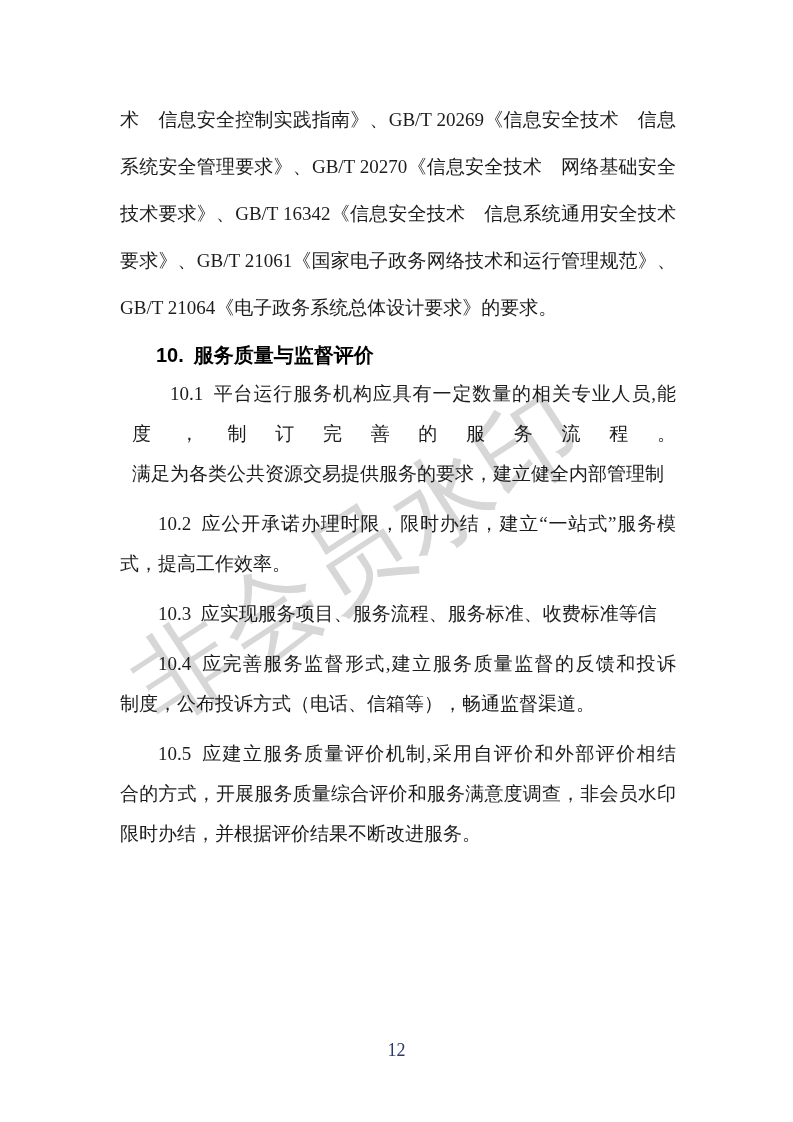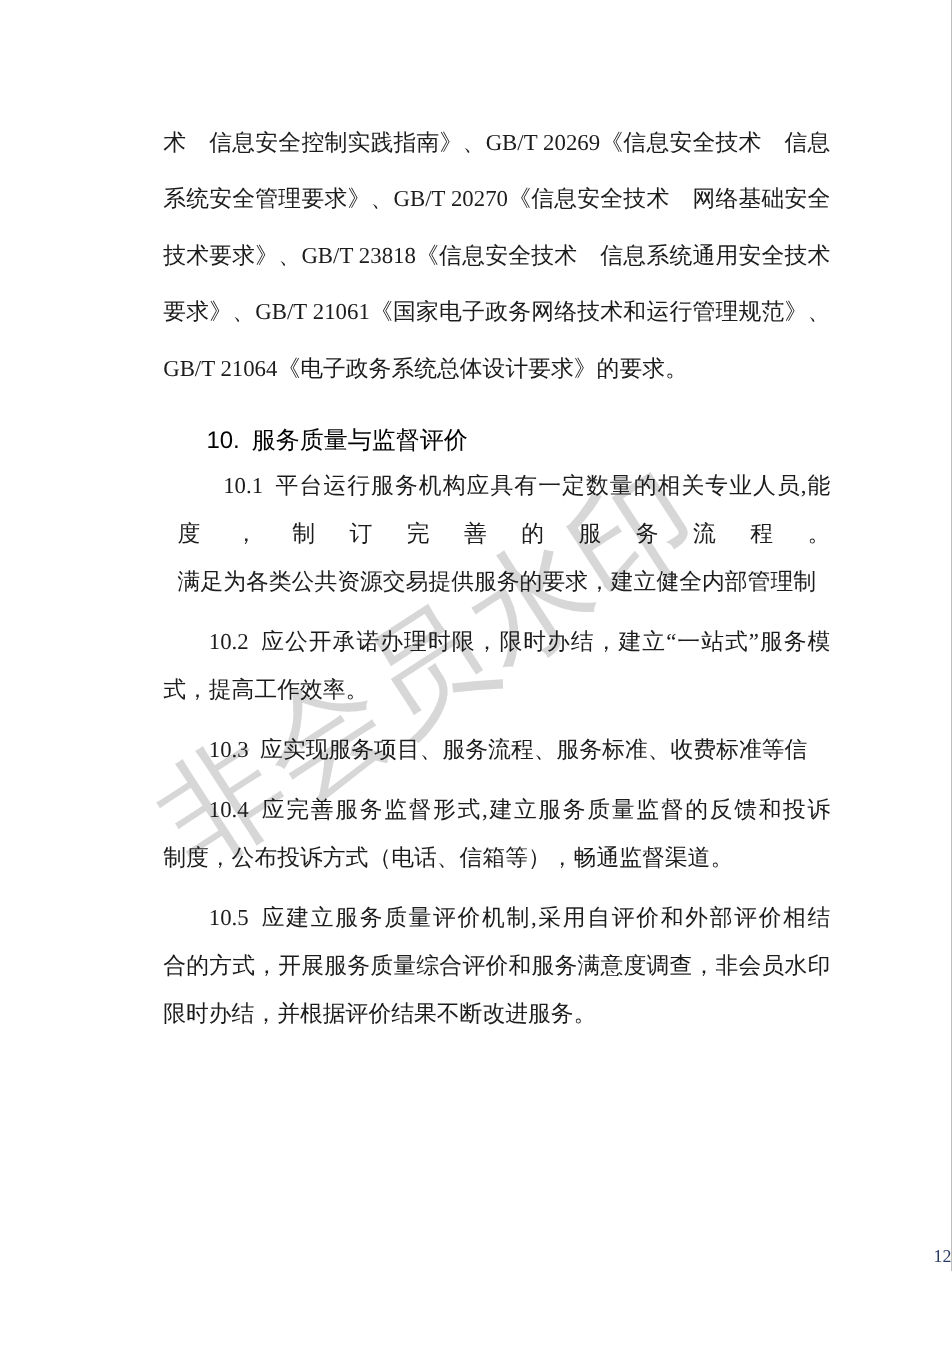--- a/index.html
+++ b/index.html
@@ -22,66 +22,66 @@
     font-family: "Liberation Sans", sans-serif;
     font-size: 100px;
     letter-spacing: 2px;
     color: #d7d7d7;
     white-space: nowrap;
     z-index: 1;
     user-select: none;
   }
   .content {
     position: absolute;
-    left: 136px;
+    left: 120px;
     top: 96px;
     width: 556px;
     z-index: 2;
     font-size: 19px;
   }
   .para { margin: 10px 0 0 0; line-height: 40px; }
   .para.refs { margin-top: 0; line-height: 47px; }
   .heading + .para { margin-top: 0; margin-left: 12px; }
   .line {
     text-align: justify;
     text-align-last: justify;
     white-space: nowrap;
   }
   .para .line:last-child { text-align-last: left; }
   .para.indent .line:first-child { text-indent: 38px; }
   .heading {
     font-family: "Liberation Sans", sans-serif;
-    font-weight: normal;
+    font-weight: bold;
     font-size: 20px;
     line-height: 38px;
     color: #000000;
-    margin: 17px 0 0 36px;
+    margin: 5px 0 0 36px;
   }
   .page-number {
     position: absolute;
     left: 0;
     right: 0;
     top: 1040px;
-    text-align: right;
-    font-size: 15px;
+    text-align: center;
+    font-size: 18px;
     color: #2b3a64;
     z-index: 2;
   }
 </style>
 </head>
 <body>
 
 <div class="page">
   <div class="watermark">非会员水印</div>
 
   <main class="content" id="doc-content">
       <div class="para refs">
         <div class="line">术　信息安全控制实践指南》、GB/T 20269《信息安全技术　信息</div>
         <div class="line">系统安全管理要求》、GB/T 20270《信息安全技术　网络基础安全</div>
-        <div class="line">技术要求》、GB/T 23818《信息安全技术　信息系统通用安全技术</div>
+        <div class="line">技术要求》、GB/T 16342《信息安全技术　信息系统通用安全技术</div>
         <div class="line">要求》、GB/T 21061《国家电子政务网络技术和运行管理规范》、</div>
         <div class="line">GB/T 21064《电子政务系统总体设计要求》的要求。</div>
       </div>
       <h2 class="heading">10. 服务质量与监督评价</h2>
       <div class="para indent">
         <div class="line">10.1 平台运行服务机构应具有一定数量的相关专业人员,能</div>
         <div class="line">度，制订完善的服务流程。</div>
         <div class="line">满足为各类公共资源交易提供服务的要求，建立健全内部管理制</div>
       </div>
       <div class="para indent">

